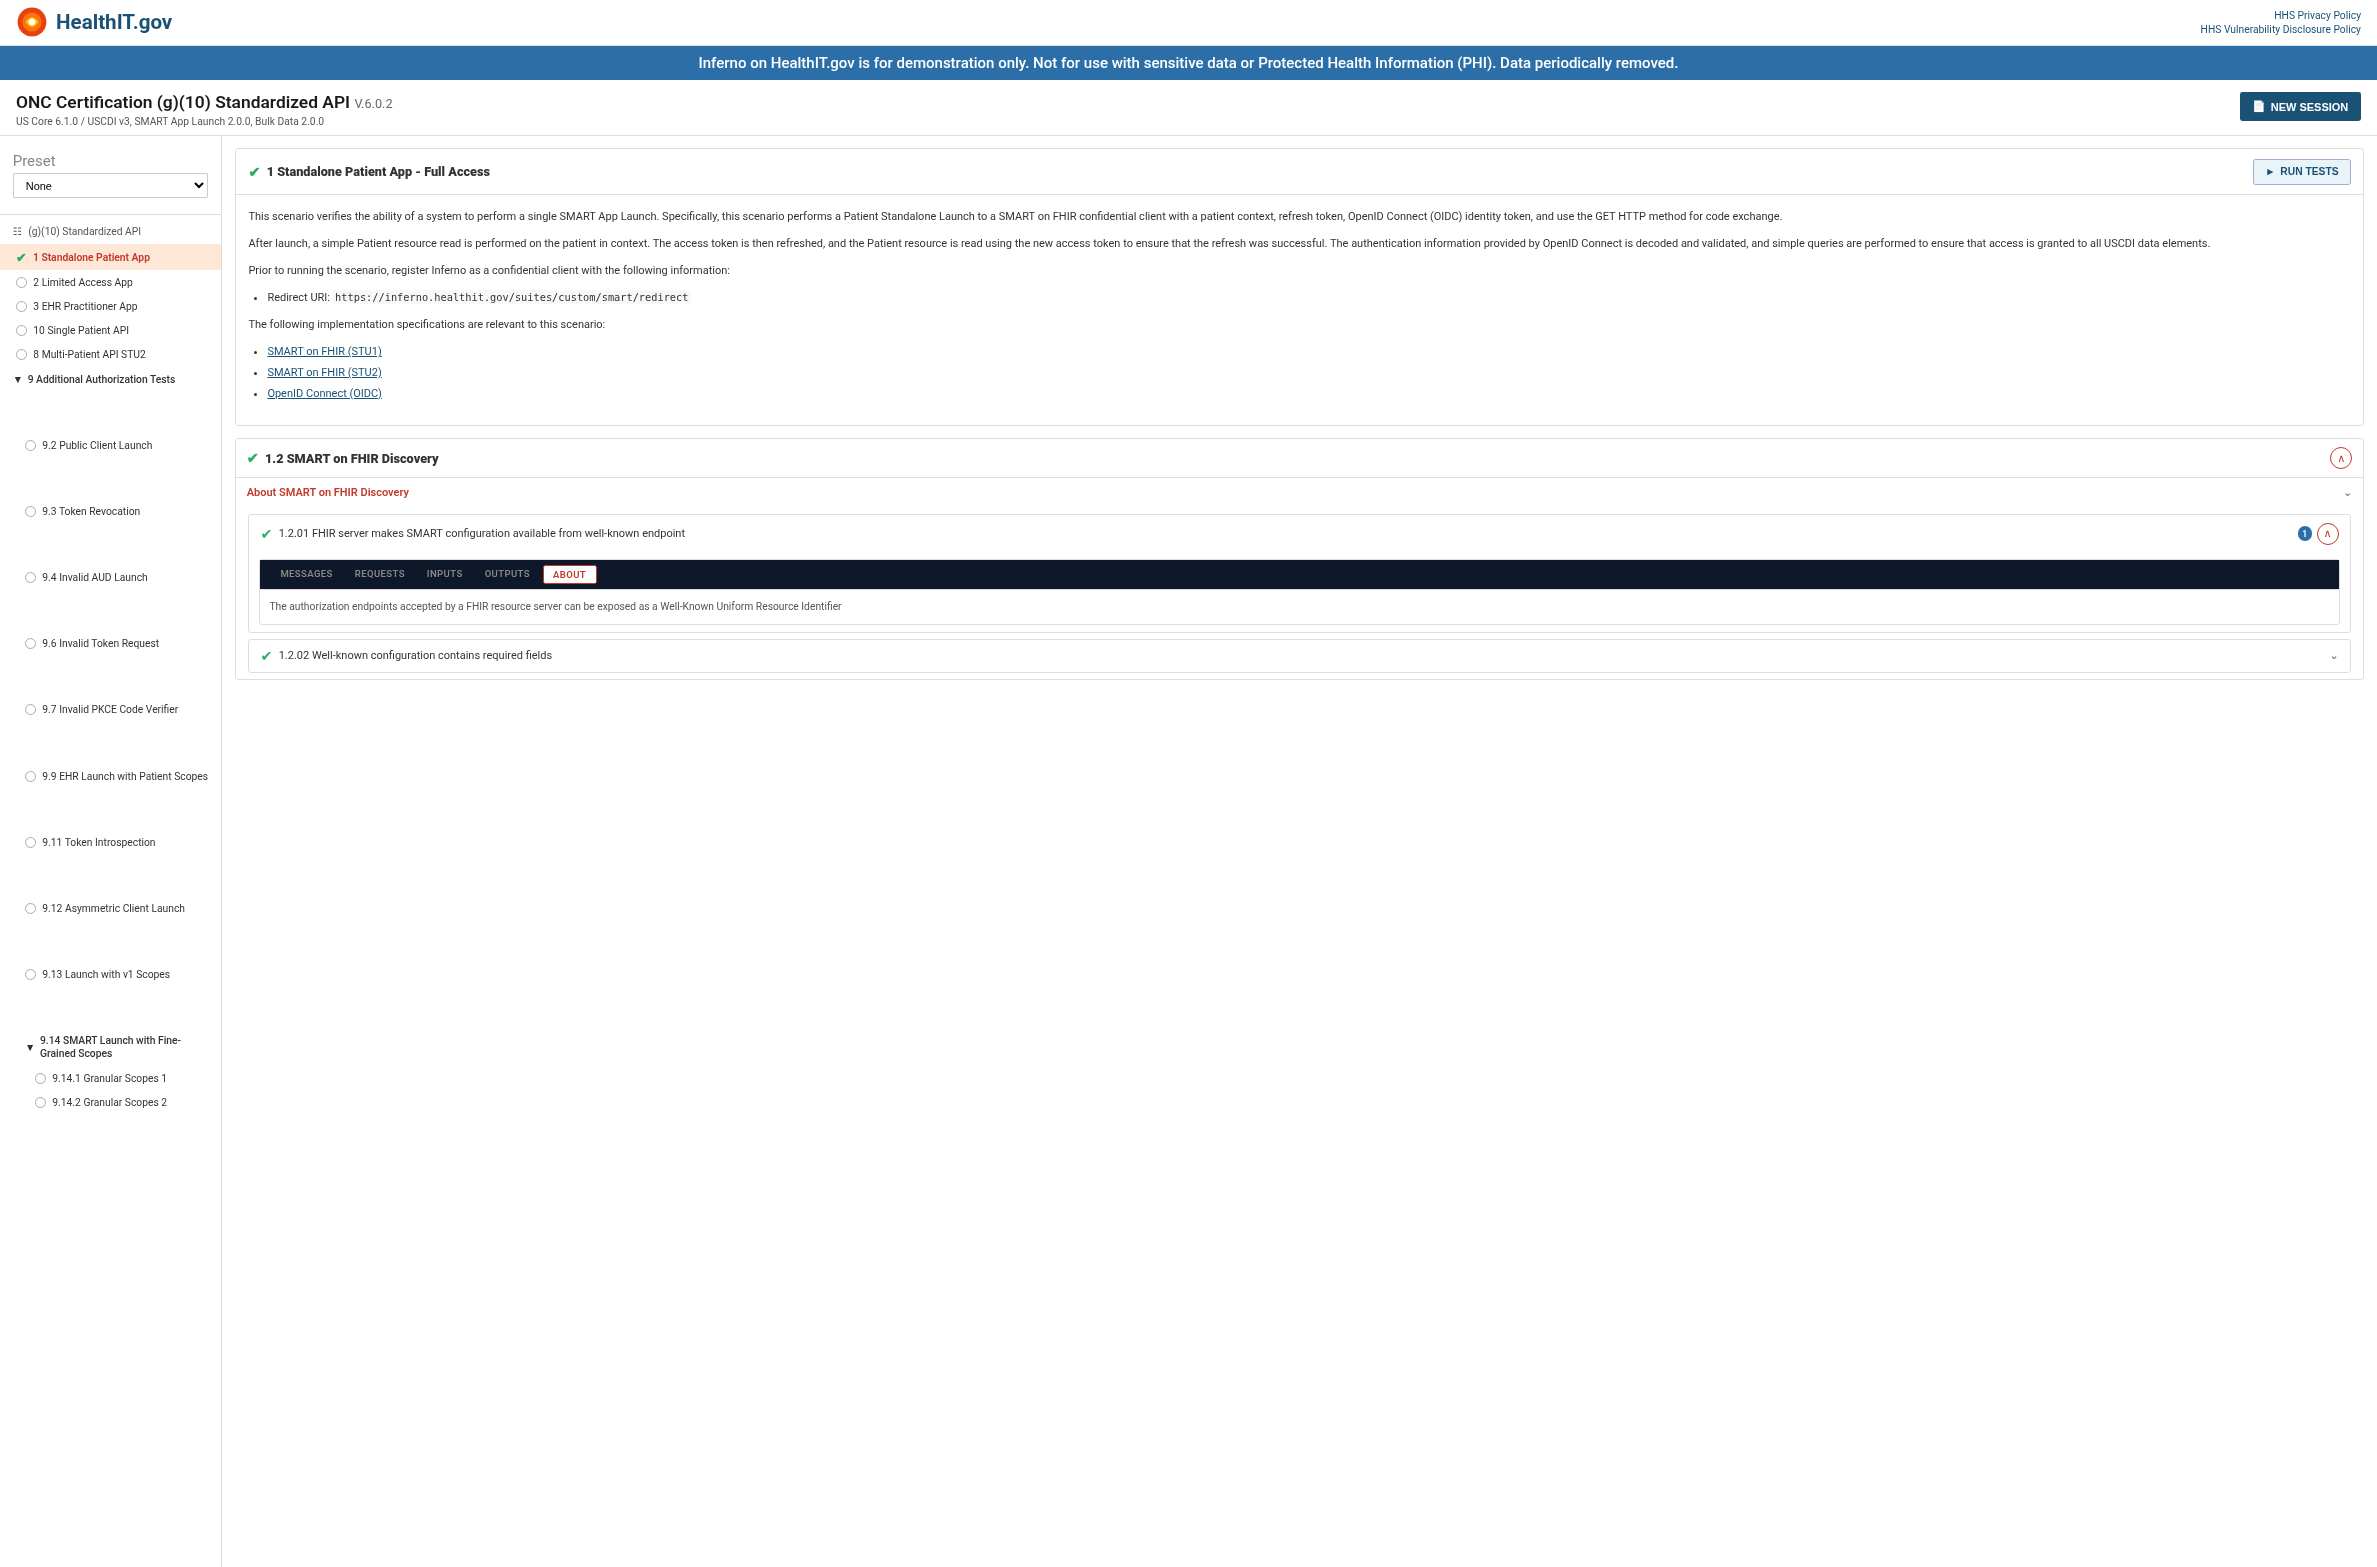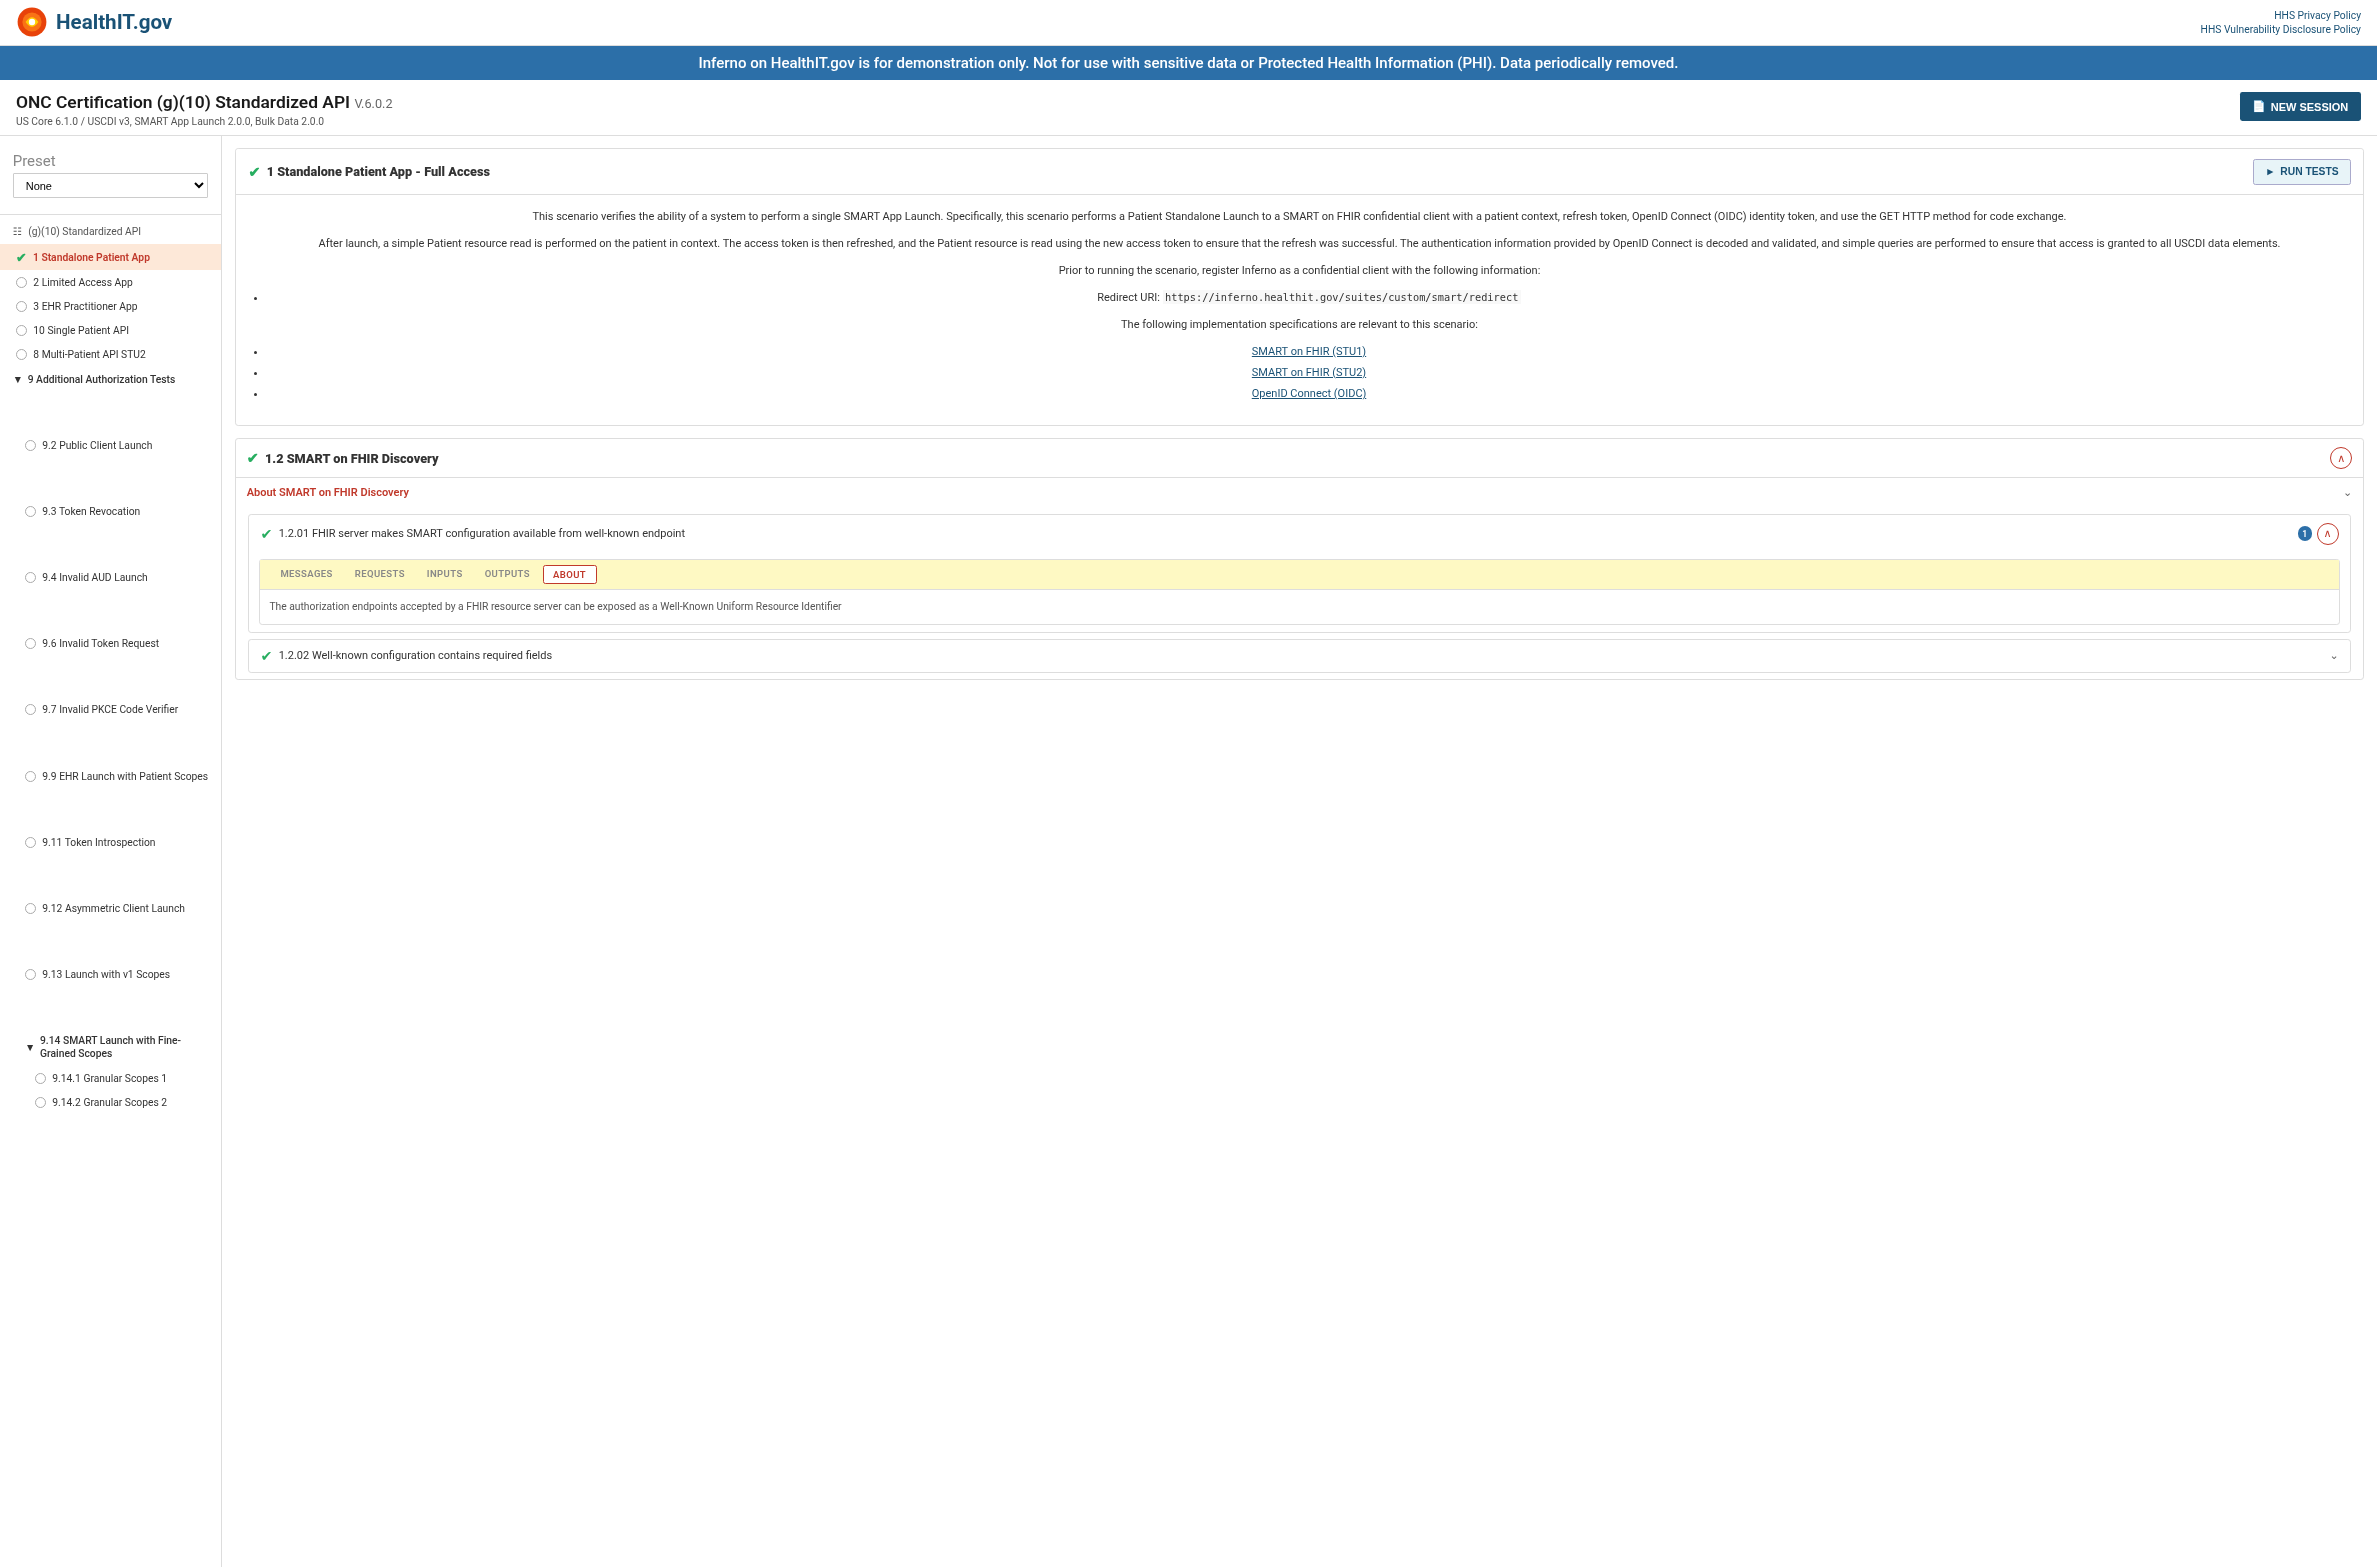--- a/index.html
+++ b/index.html
@@ -44,41 +44,41 @@
     
     .content { flex: 1; overflow-y: auto; padding: 0; }
 
     
     .test-section { border: 0.8px solid #ddd; margin: 12.7px; border-radius: 3.2px; }
     .test-section-header { display: flex; align-items: center; justify-content: space-between; padding: 9.5px 12.7px; background: #fff; border-radius: 3.2px 3.2px 0 0; }
     .test-section-header.bordered { border-bottom: 0.8px solid #ddd; }
     .test-title { display: flex; align-items: center; gap: 6.3px; font-size: 12.7px; font-weight: 600; }
     .run-tests-btn { display: flex; align-items: center; gap: 4.8px; background: #e8f4f8; color: #1a5276; border: 0.8px solid #aac; padding: 6.3px 11px; font-size: 10.3px; font-weight: 600; cursor: pointer; border-radius: 2.4px; }
 
-    .test-description { padding: 12.7px; font-size: 11px; line-height: 1.6; color: #333; text-align: center; }
+    .test-description { padding: 12.7px; font-size: 11px; line-height: 1.6; color: #333; }
     .test-description p { margin-bottom: 9.5px; }
     .test-description ul { margin-left: 19px; margin-bottom: 9.5px; }
     .test-description li { margin-bottom: 3.2px; }
     .test-description a { color: #1a5276; }
     .test-description code { font-family: monospace; font-size: 10.3px; background: #f8f8f8; padding: 0.8px 2.4px; }
 
     
     .sub-test { border: 0.8px solid #ddd; margin: 9.5px 12.7px; border-radius: 3.2px; }
     .sub-test-header { display: flex; align-items: center; justify-content: space-between; padding: 8px 11px; }
     .collapse-btn { width: 22px; height: 22px; border: 1.6px solid #c0392b; border-radius: 50%; display: flex; align-items: center; justify-content: center; cursor: pointer; color: #c0392b; font-size: 11px; background: #fff; }
 
     
     .about-section { border-top: 0.8px solid #ddd; }
     .about-header { display: flex; align-items: center; justify-content: space-between; padding: 8px 11px; cursor: pointer; }
     .about-title { color: #c0392b; font-weight: 600; font-size: 11px; }
     .about-chevron { color: #666; font-size: 11px; }
 
     
     .tabs-container { border: 0.8px solid #ddd; margin: 6.3px 9.5px; border-radius: 3.2px; }
-    .tabs-bar { display: flex; border-bottom: 0.8px solid #ddd; padding: 0 9.5px; background: #fef9c3; }
+    .tabs-bar { display: flex; border-bottom: 0.8px solid #ddd; padding: 0 9.5px; background: #0f172a; }
     .tab { padding: 8px 11px; font-size: 9.5px; font-weight: 600; color: #888; cursor: pointer; letter-spacing: 0.4px; border-bottom: 1.6px solid transparent; }
     .tab.active { color: #c0392b; border: 1.6px solid #c0392b; border-radius: 2.4px; margin: 4.8px 1.6px; padding: 3.2px 9.5px; background: #fff; }
     .tab-content { padding: 9.5px; font-size: 10.3px; color: #555; line-height: 1.5; }
 
     
     .test-item { border: 0.8px solid #ddd; margin: 6.3px 12.7px; border-radius: 3.2px; }
     .test-item-header { display: flex; align-items: center; justify-content: space-between; padding: 8px 11px; }
     .test-item-title { display: flex; align-items: center; gap: 6.3px; font-size: 11px; }
     .chevron-icon { color: #666; font-size: 11px; }
 

